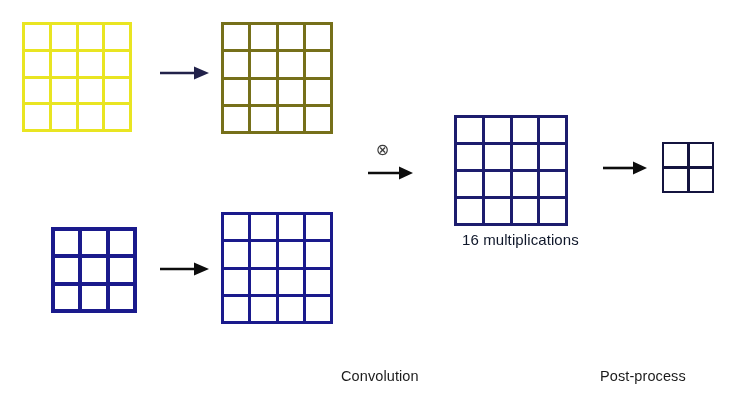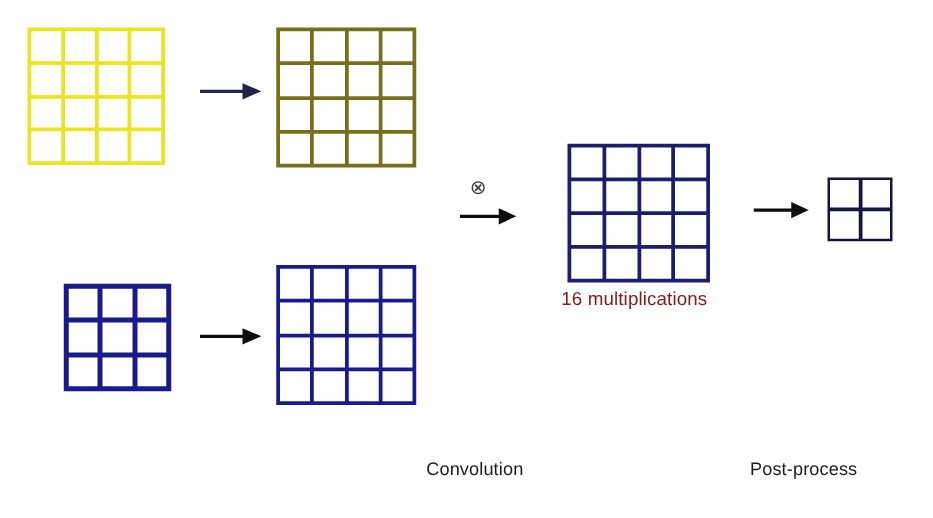--- a/index.html
+++ b/index.html
@@ -103,23 +103,24 @@
     font-size: 16px;
     color: #3d3d3d;
     font-family: "DejaVu Sans", sans-serif;
     user-select: none;
   }
 
   
   .caption {
     position: absolute;
     font-size: 14.5px;
-    color: #7f1d1d;
+    color: #0f172a;
     white-space: nowrap;
     letter-spacing: 0.1px;
+    margin-left: 13px;
   }
   #caption-multiplications {
     left: 449px;
     top: 231px;
     font-size: 15px;
   }
   .stage-label {
     position: absolute;
     font-size: 14.5px;
     color: #1b1b1b;

